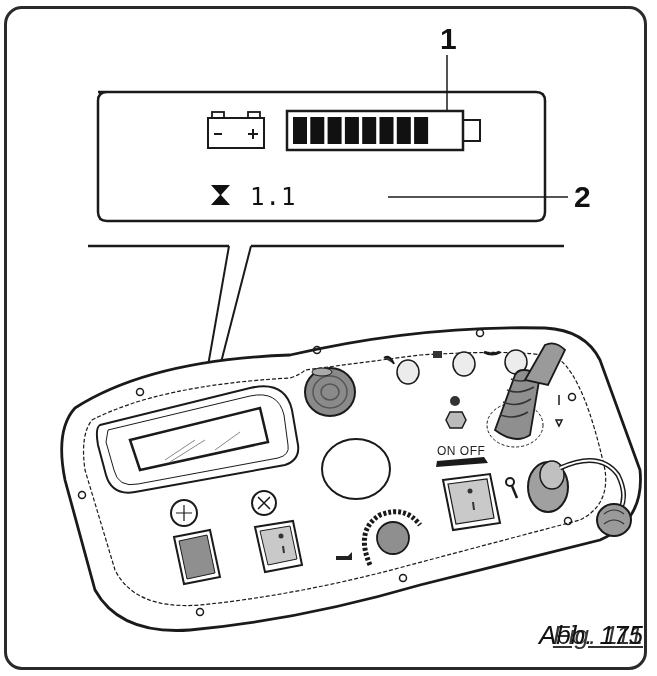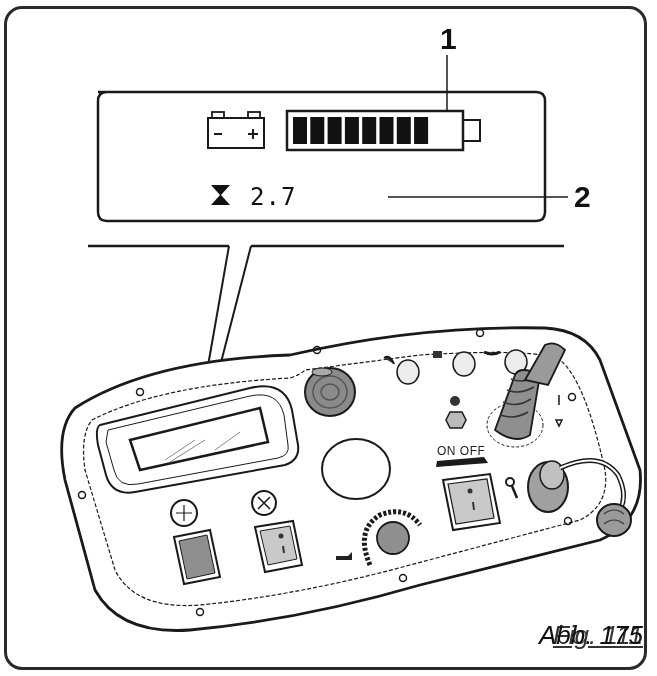--- a/index.html
+++ b/index.html
@@ -155,19 +155,19 @@
     <path d="M258 497 l12 12 M270 497 l-12 12" stroke="#1a1a1a" stroke-width="1.5"></path>
     <path d="M255 527 L293 521 L302 565 L265 572 Z" fill="#fff" stroke="#1a1a1a" stroke-width="2"></path>
     <path d="M260 531 L290 526 L297 559 L268 565 Z" fill="#c9c9c9" stroke="#1a1a1a" stroke-width="1"></path>
     <circle cx="281" cy="536" r="2.5" fill="#333"></circle>
     <line x1="283" y1="546" x2="284" y2="553" stroke="#333" stroke-width="2"></line>
   </g>
 </svg>
 
 <div class="callout" style="left:440px;top:22px;">1</div>
 <div class="callout" style="left:574px;top:180px;">2</div>
-<div class="hours">2.7</div>
+<div class="hours">1.1</div>
 <div class="onoff">ON OFF</div>
 
 <div class="caption">
   <span>Abb. 175</span>
   <span style="opacity:0.85;text-decoration:underline;">Fig. 111</span>
 </div>
 
 </body></html>

